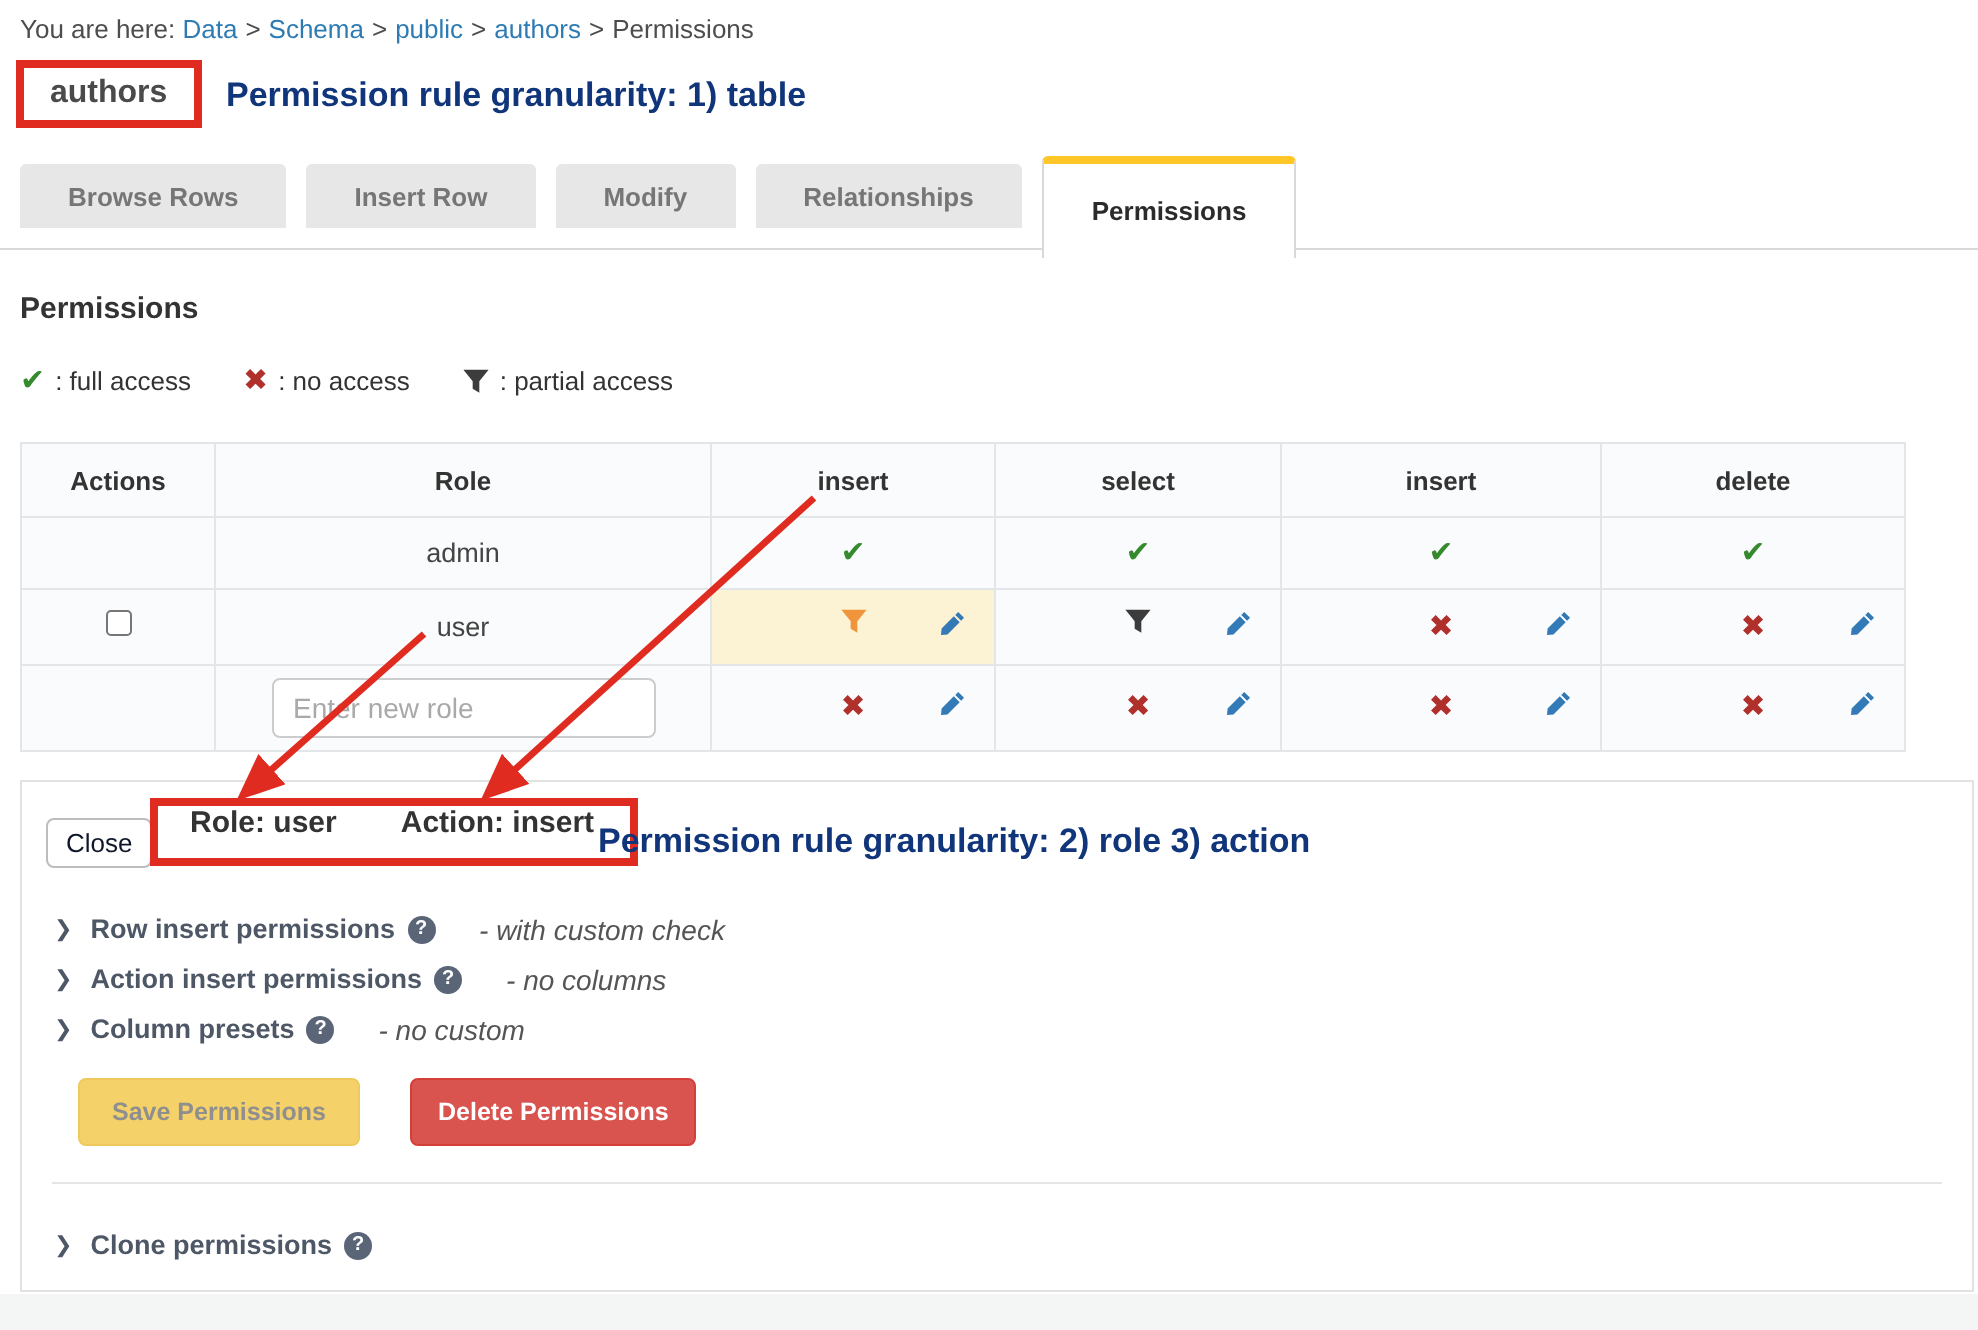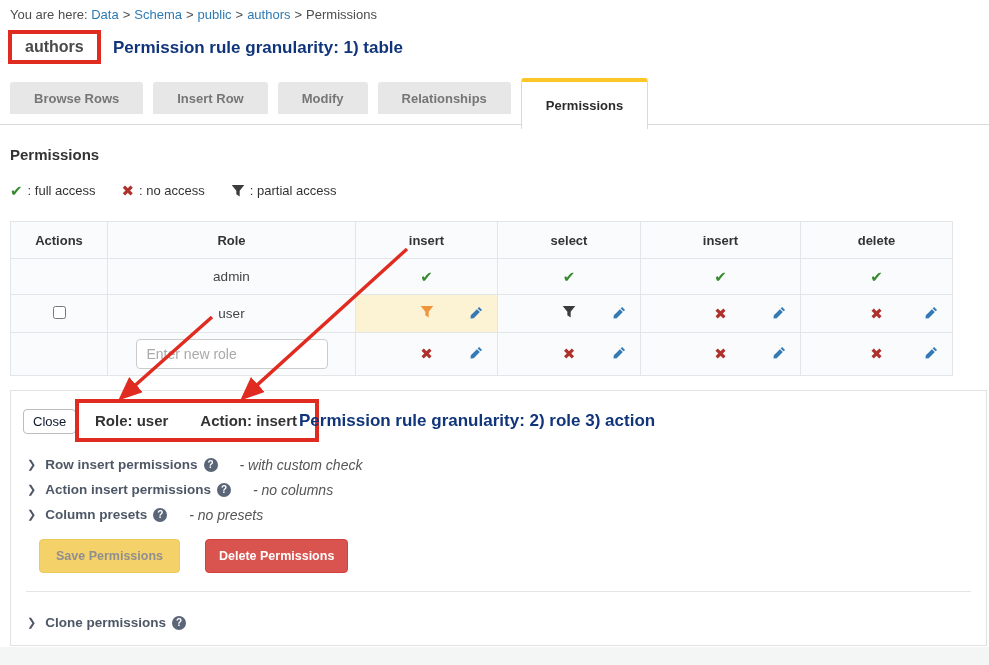--- a/index.html
+++ b/index.html
@@ -58,21 +58,21 @@
   
   .arrows { position:absolute; left:0; top:0; width:989px; height:665px; pointer-events:none; z-index:6; }
 
   
   .panel { position:absolute; left:10px; top:390px; width:977px; height:256px;
            border:1px solid #e2e2e2; background:#fff; }
   .close-btn { position:absolute; left:12px; top:18px; background:#fff; border:1px solid #bdbdbd;
                border-radius:4px; padding:4px 9px; font-size:13px; color:#0f172a; cursor:pointer;
                font-family:inherit; }
   .role-action-box { position:absolute; left:64px; top:8px; border:4px solid #e02b20;
-                     padding:9px 18px 9px 16px; display:flex; gap:32px; background:transparent; }
+                     padding:0 18px 9px 16px; display:flex; gap:32px; background:transparent; }
   .role-action-box .ra-label { font-size:15px; font-weight:bold; color:#333; }
   .heading2 { position:absolute; left:288px; top:20px; }
 
   .sections { position:absolute; left:16px; top:61px; }
   .collapse-row { display:flex; align-items:center; height:25px; cursor:pointer; }
   .chev { color:#4d5766; font-size:11px; font-weight:bold; margin-right:9px; }
   .collapse-label { font-size:13.5px; font-weight:bold; color:#4d5766; }
   .help-icon { display:inline-flex; align-items:center; justify-content:center;
                width:14px; height:14px; border-radius:50%; background:#5a6578; color:#fff;
                font-size:10px; font-weight:bold; margin-left:6px; cursor:pointer; }
@@ -222,21 +222,21 @@
       <div class="collapse-row">
         <span class="chev">❯</span>
         <span class="collapse-label">Action insert permissions</span>
         <span class="help-icon">?</span>
         <span class="collapse-note">- no columns</span>
       </div>
       <div class="collapse-row">
         <span class="chev">❯</span>
         <span class="collapse-label">Column presets</span>
         <span class="help-icon">?</span>
-        <span class="collapse-note">- no presets</span>
+        <span class="collapse-note">- no custom</span>
       </div>
     </div>
 
     <div class="btn-row">
       <button class="save-btn">Save Permissions</button>
       <button class="delete-btn">Delete Permissions</button>
     </div>
 
     <div class="panel-divider"></div>
 

